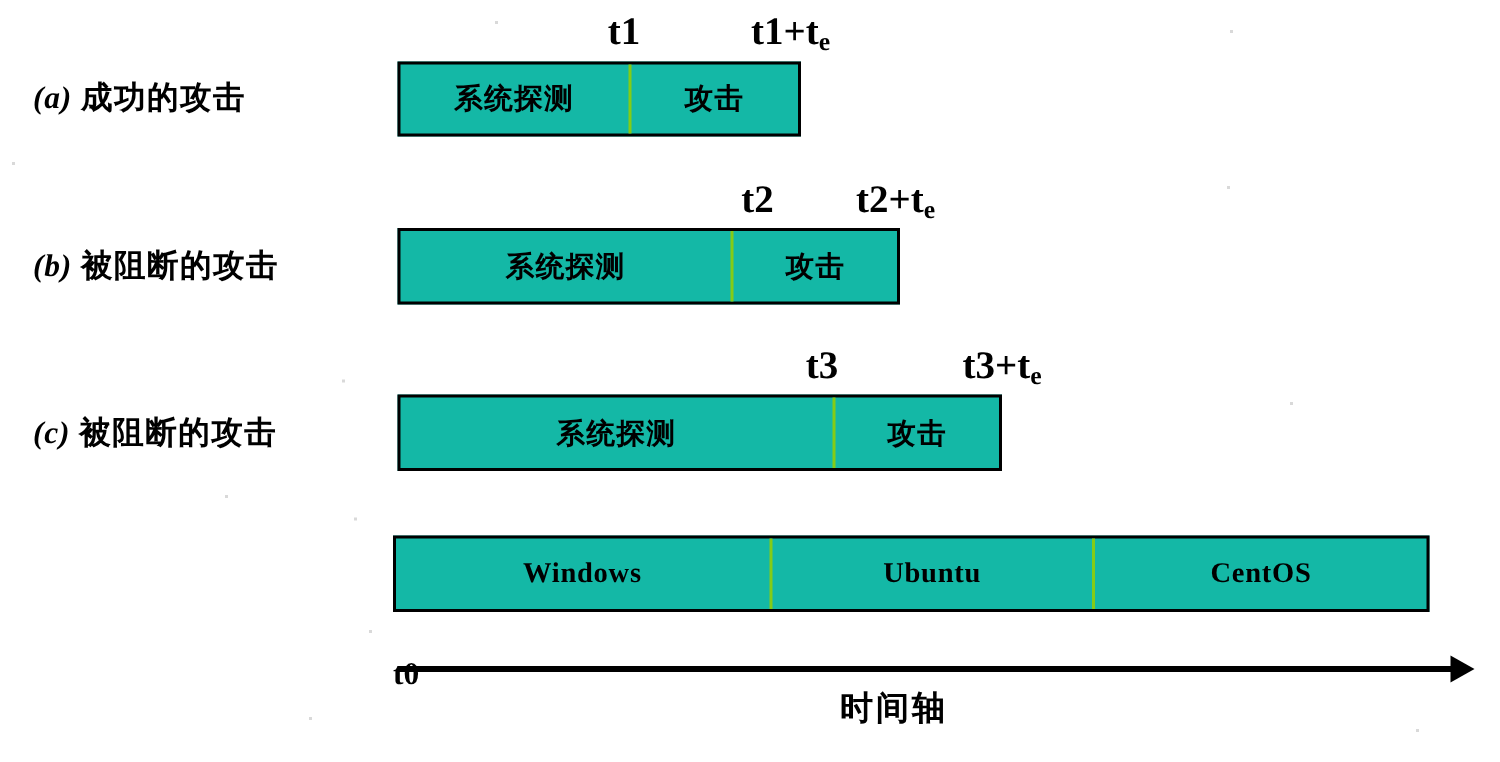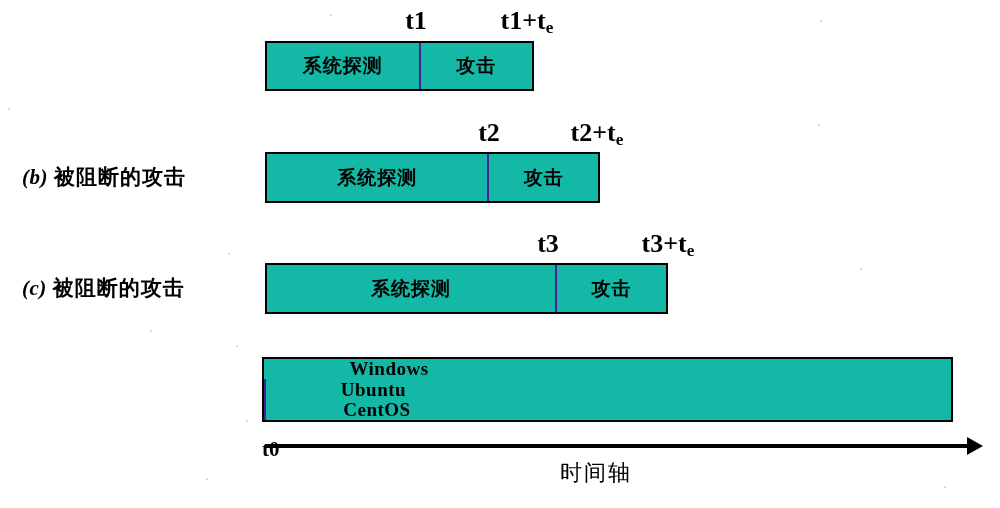--- a/index.html
+++ b/index.html
@@ -51,21 +51,21 @@
   .bar .seg {
     box-sizing: border-box;
     display: flex;
     align-items: center;
     justify-content: center;
     font-weight: bold;
     white-space: nowrap;
     overflow: hidden;
   }
   .bar .seg + .seg {
-    border-left: 2px solid #4c1d95;
+    border-left: 2px solid #84cc16;
   }
   .seg-cn {
     font-family: "DejaVu Sans", "Liberation Sans", sans-serif;
     font-size: 19px;
     letter-spacing: 1px;
   }
   .seg-en {
     font-family: "Liberation Serif", "DejaVu Serif", serif;
     font-size: 19px;
     letter-spacing: 0.5px;
@@ -106,21 +106,21 @@
   .axis-start {
     position: absolute;
     font-family: "Liberation Serif", "DejaVu Serif", serif;
     font-weight: bold;
     font-size: 21px;
     line-height: 1;
   }
   .axis-title {
     position: absolute;
     font-family: "DejaVu Sans", "Liberation Sans", sans-serif;
-    font-weight: normal;
+    font-weight: bold;
     font-size: 22px;
     letter-spacing: 2px;
     line-height: 1;
     white-space: nowrap;
     transform: translateX(-50%);
   }
 
   
   .speck {
     position: absolute;
@@ -139,38 +139,41 @@
   <div class="speck" style="left:8px;top:108px;"></div>
   <div class="speck" style="left:818px;top:124px;"></div>
   <div class="speck" style="left:228px;top:253px;"></div>
   <div class="speck" style="left:860px;top:268px;"></div>
   <div class="speck" style="left:150px;top:330px;"></div>
   <div class="speck" style="left:236px;top:345px;"></div>
   <div class="speck" style="left:246px;top:420px;"></div>
   <div class="speck" style="left:206px;top:478px;"></div>
   <div class="speck" style="left:944px;top:486px;"></div>
 
+  <div class="row-label" style="left:22px;top:55px;">
+    <span class="tag">(a)</span><span class="cn">成功的攻击</span>
+  </div>
 
   <div class="tmark" style="left:416px;top:8px;">
     <span>t1</span>
   </div>
   <div class="tmark" style="left:527px;top:8px;">
     <span>t1+t</span><sub>e</sub>
   </div>
 
   <div class="bar" style="left:265px;top:41px;width:269px;height:50px;">
     <div class="seg seg-cn" style="width:154px;">系统探测</div>
     <div class="seg seg-cn" style="width:115px;">攻击</div>
   </div>
 
   <div class="row-label" style="left:22px;top:167px;">
     <span class="tag">(b)</span><span class="cn">被阻断的攻击</span>
   </div>
 
-  <div class="tmark" style="left:489px;top:120px;">
+  <div class="tmark" style="left:505px;top:120px;">
     <span>t2</span>
   </div>
   <div class="tmark" style="left:597px;top:120px;">
     <span>t2+t</span><sub>e</sub>
   </div>
 
   <div class="bar" style="left:265px;top:152px;width:335px;height:51px;">
     <div class="seg seg-cn" style="width:223px;">系统探测</div>
     <div class="seg seg-cn" style="width:112px;">攻击</div>
   </div>
@@ -185,21 +188,21 @@
   <div class="tmark" style="left:668px;top:231px;">
     <span>t3+t</span><sub>e</sub>
   </div>
 
   <div class="bar" style="left:265px;top:263px;width:403px;height:51px;">
     <div class="seg seg-cn" style="width:291px;">系统探测</div>
     <div class="seg seg-cn" style="width:112px;">攻击</div>
   </div>
 
 
-  <div class="bar" style="left:262px;top:357px;width:691px;height:65px;flex-direction:column;">
+  <div class="bar" style="left:262px;top:357px;width:691px;height:51px;">
     <div class="seg seg-en" style="width:250px;">Windows</div>
     <div class="seg seg-en" style="width:217px;">Ubuntu</div>
     <div class="seg seg-en" style="width:224px;">CentOS</div>
   </div>
 
   <div class="axis-line" style="left:265px;top:444px;width:704px;"></div>
   <div class="axis-head" style="left:967px;top:437px;"></div>
 
   <div class="axis-start" style="left:262px;top:439px;">t0</div>
   <div class="axis-title" style="left:596px;top:462px;">时间轴</div>

